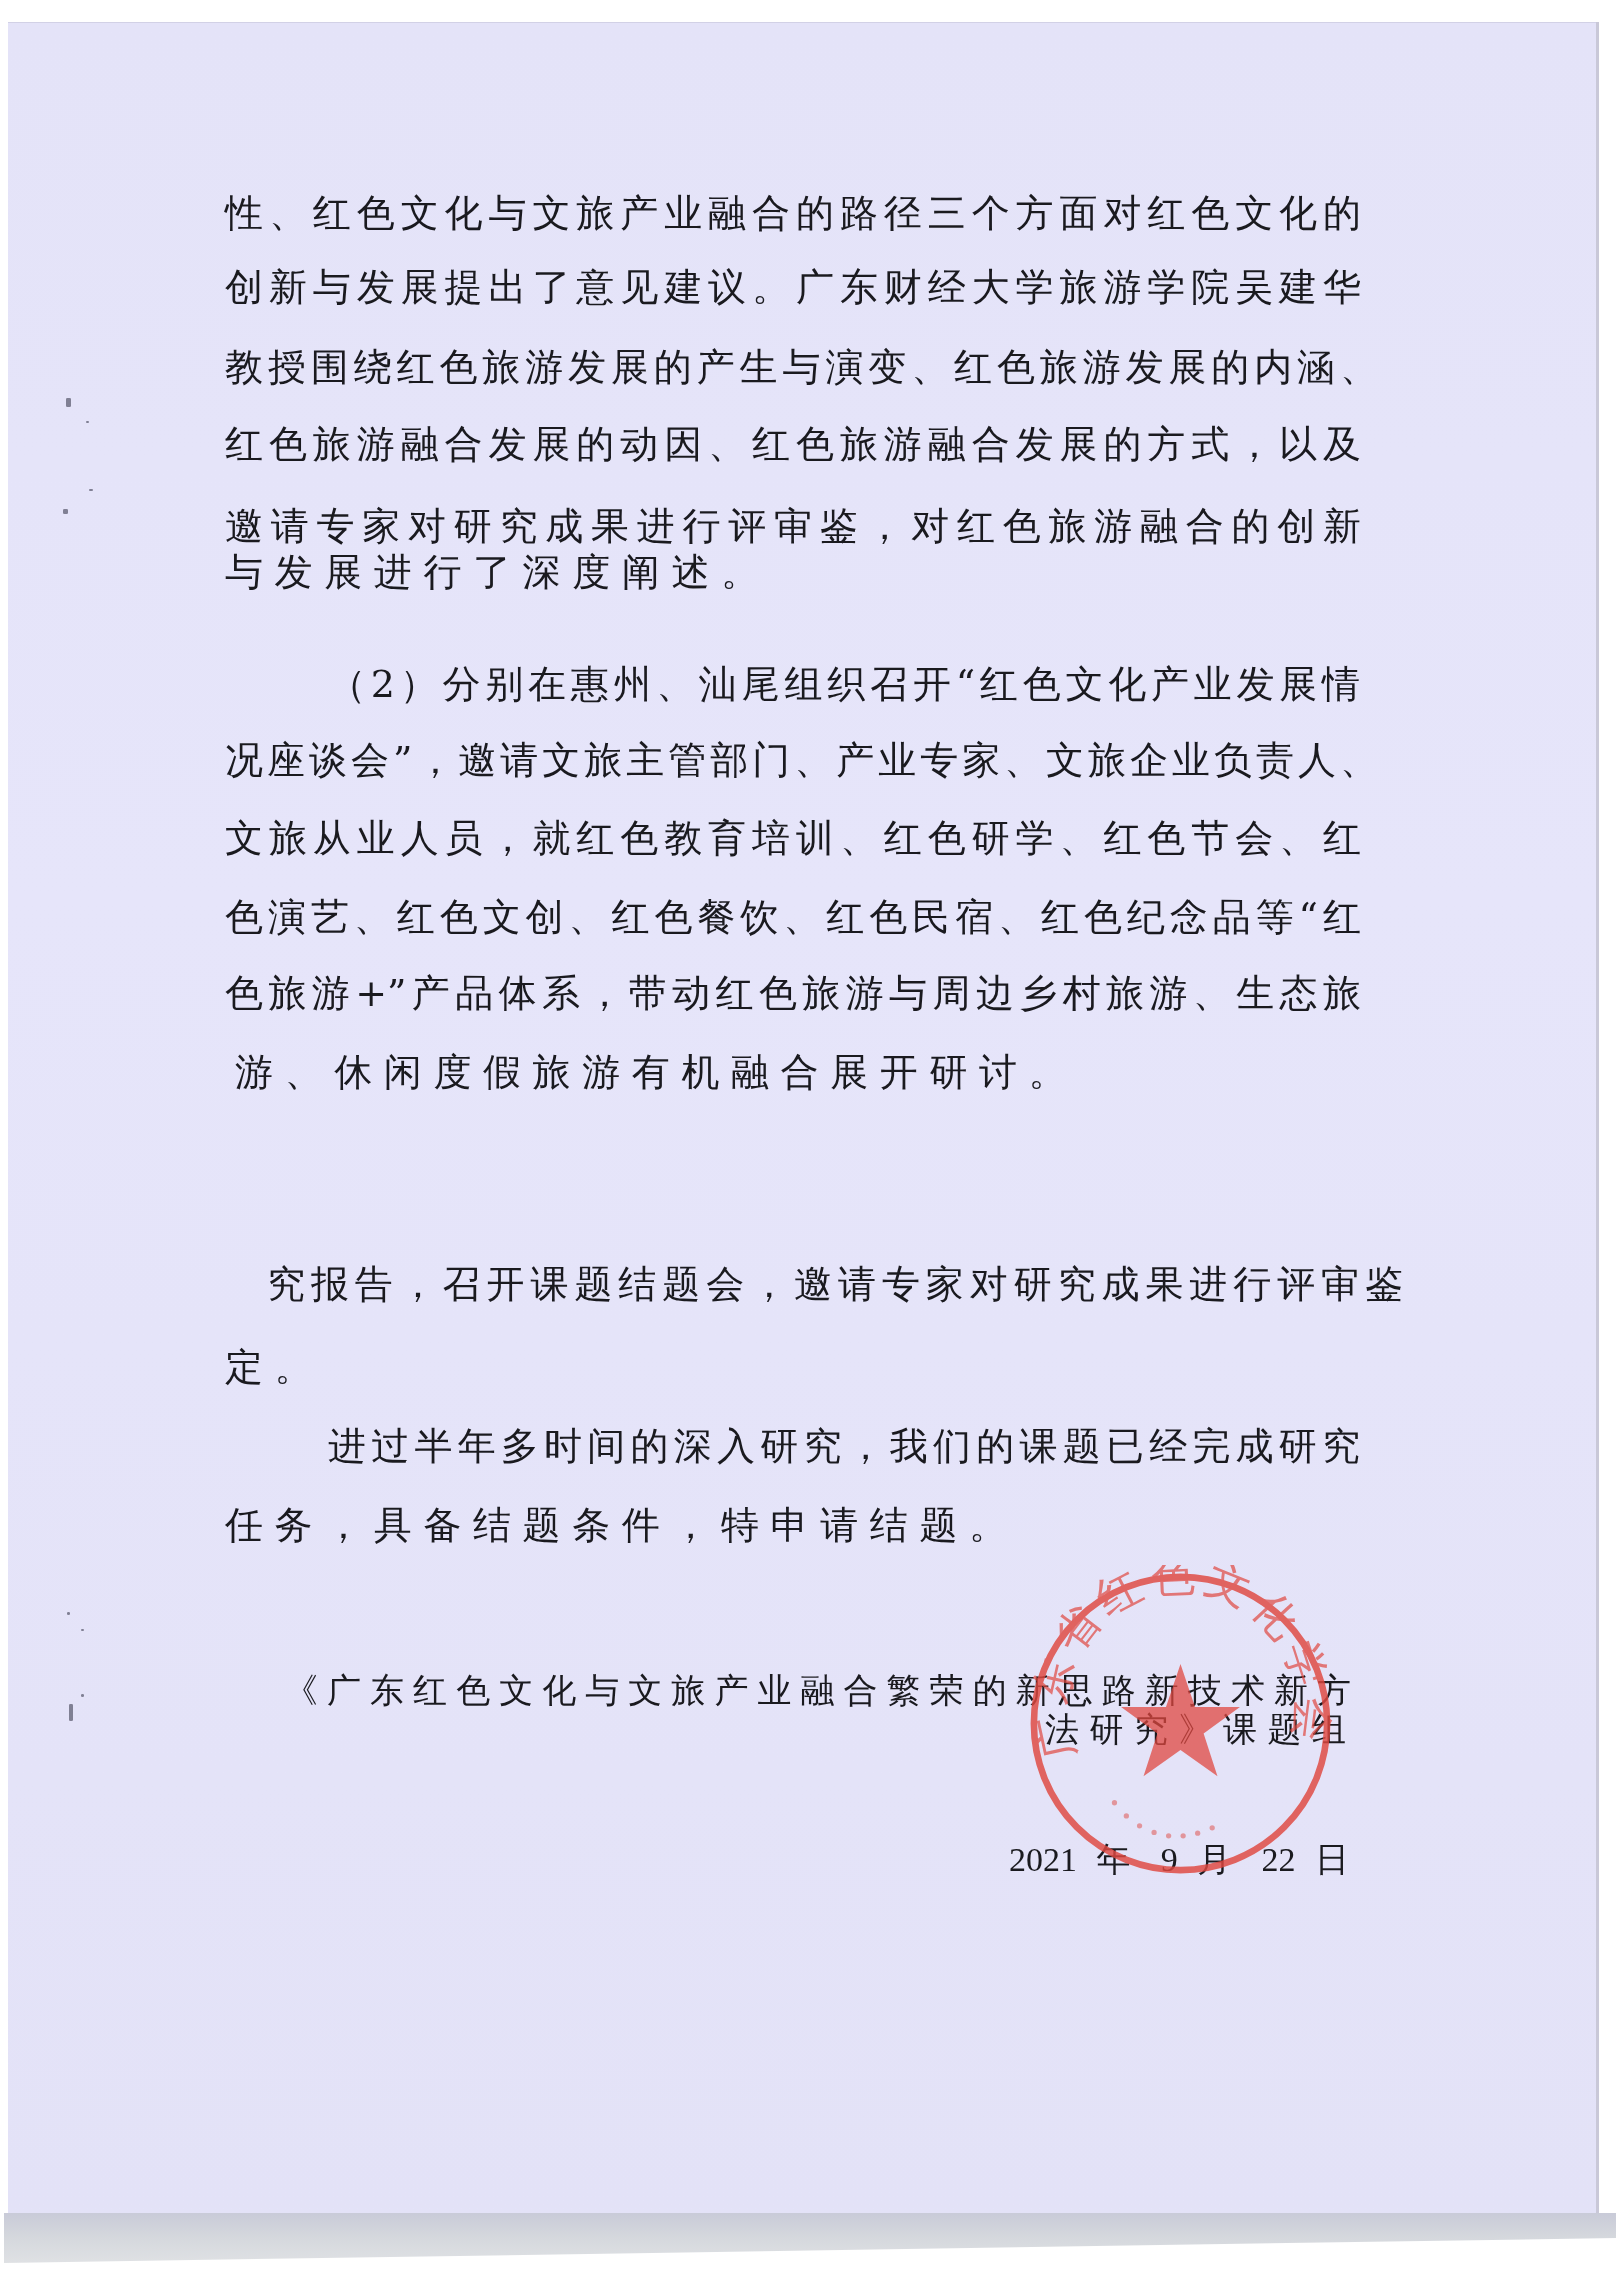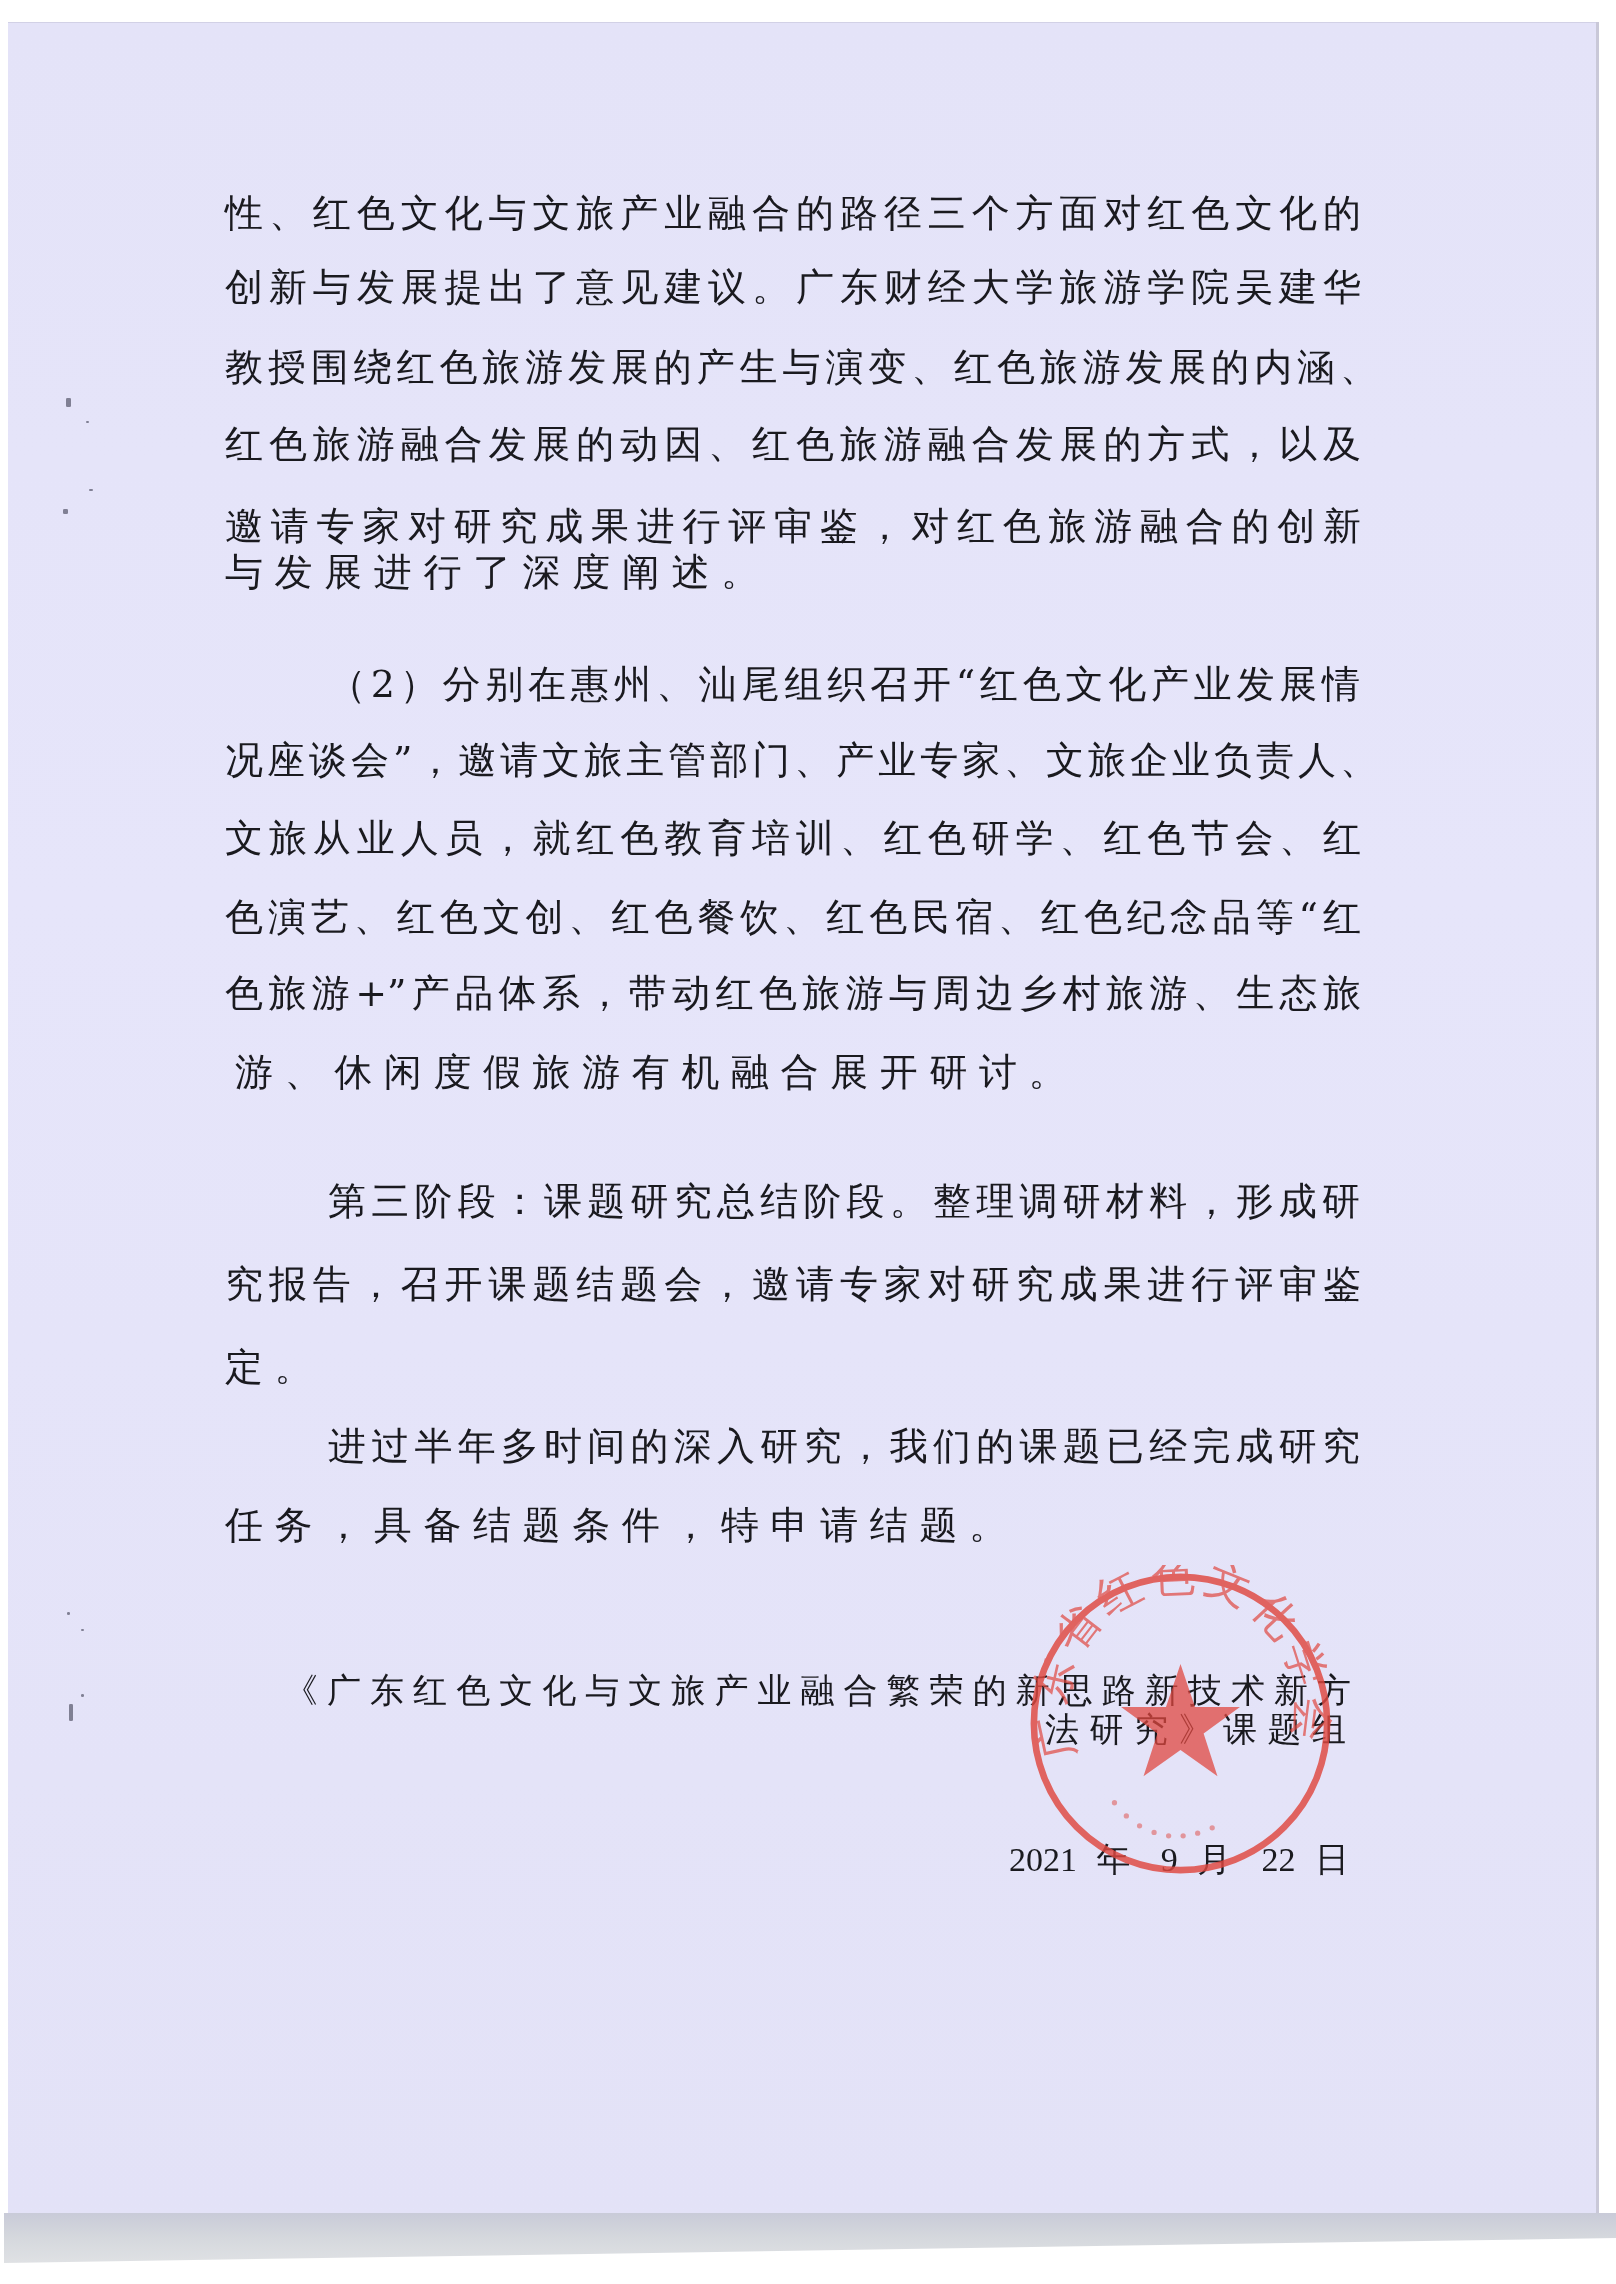--- a/index.html
+++ b/index.html
@@ -106,22 +106,21 @@
   <div class="line justify" style="top:338px;width:1153px;">教授围绕红色旅游发展的产生与演变、红色旅游发展的内涵、</div>
   <div class="line justify" style="top:415px;">红色旅游融合发展的动因、红色旅游融合发展的方式，以及</div>
   <div class="line justify" style="top:497px;">邀请专家对研究成果进行评审鉴，对红色旅游融合的创新</div>
   <div class="line" style="top:543px;">与发展进行了深度阐述。</div>
   <div class="line indent justify" style="top:655px;width:1032px;">（2）分别在惠州、汕尾组织召开“红色文化产业发展情</div>
   <div class="line justify" style="top:731px;width:1153px;letter-spacing:0;">况座谈会”，邀请文旅主管部门、产业专家、文旅企业负责人、</div>
   <div class="line justify" style="top:809px;">文旅从业人员，就红色教育培训、红色研学、红色节会、红</div>
   <div class="line justify" style="top:888px;">色演艺、红色文创、红色餐饮、红色民宿、红色纪念品等“红</div>
   <div class="line justify" style="top:964px;">色旅游+”产品体系，带动红色旅游与周边乡村旅游、生态旅</div>
   <div class="line" style="top:1043px;margin-left:10px;">游、休闲度假旅游有机融合展开研讨。</div>
-  <div class="line indent justify" style="top:1172px;width:1032px;">第三阶段：课题研究总结阶段。整理调研材料，形成研</div>
-  <div class="line justify" style="top:1255px;">究报告，召开课题结题会，邀请专家对研究成果进行评审鉴</div>
+  <div class="line justify" style="top:1255px;margin-left:42px;">究报告，召开课题结题会，邀请专家对研究成果进行评审鉴</div>
   <div class="line" style="top:1338px;">定。</div>
   <div class="line indent justify" style="top:1417px;width:1032px;">进过半年多时间的深入研究，我们的课题已经完成研究</div>
   <div class="line" style="top:1496px;">任务，具备结题条件，特申请结题。</div>
 
   <div class="sig title" style="top:1661px;">《广东红色文化与文旅产业融合繁荣的新思路新技术新方</div>
   <div class="sig group" style="top:1700px;">法研究》课题组</div>
   <div class="sig date" style="top:1830px;">2021 年 9 月 22 日</div>
 
   <svg class="stamp" viewBox="0 0 480 480">
     <defs>

